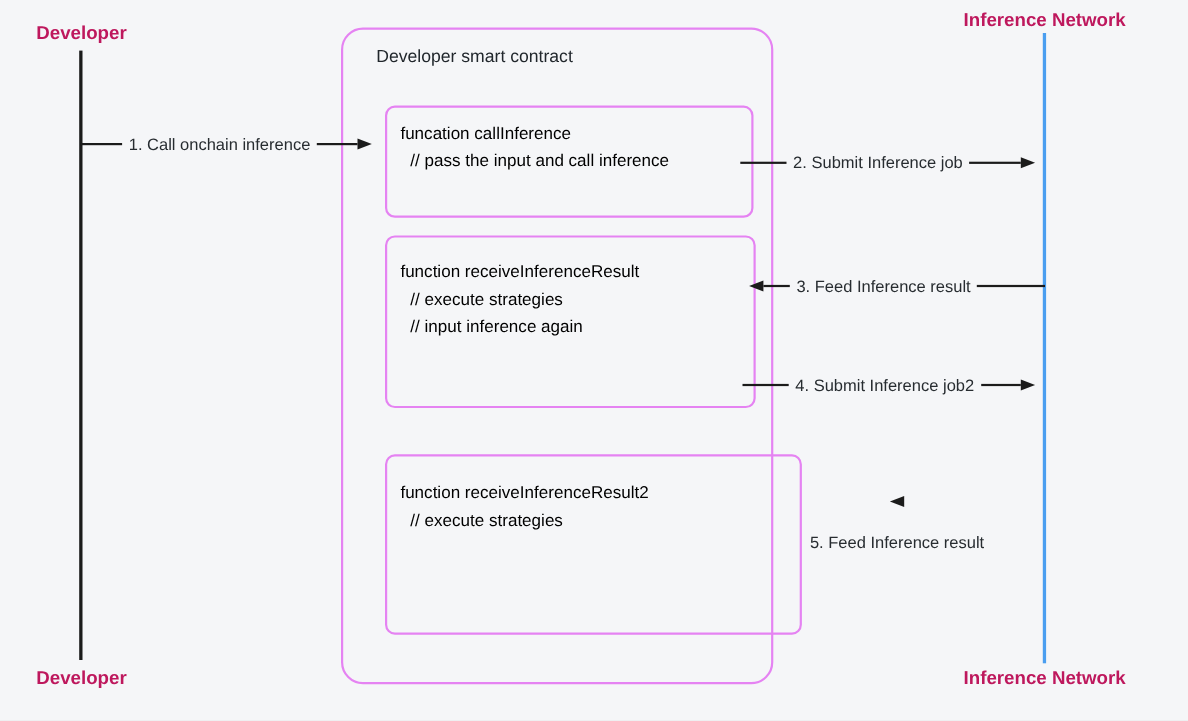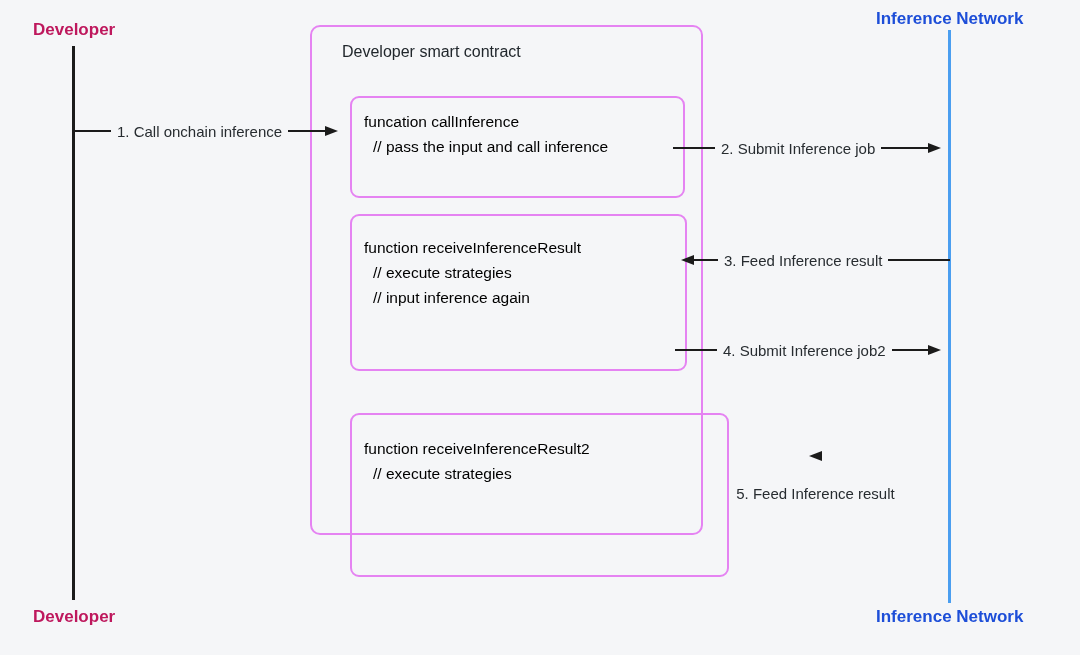--- a/index.html
+++ b/index.html
@@ -16,43 +16,43 @@
   }
 
   
   .actor-label {
     position: absolute;
     font-size: 17px;
     font-weight: 600;
     color: #be185d;
     white-space: nowrap;
   }
-  .actor-label.blue { color: #1d4ed8; }
+  .actor-label.blue { color: #be185d; }
   .lifeline {
     position: absolute;
     width: 2.5px;
   }
   .lifeline.black { background: #1b1b1b; }
   .lifeline.blue { background: #4A9EF0; }
 
   #dev-label-top    { left: 33px;  top: 20px;  }
   #dev-line         { left: 72px;  top: 46px;  height: 554px; }
   #dev-label-bottom { left: 33px;  top: 607px; }
 
   #net-label-top    { left: 876px; top: 9px;   }
   #net-line         { left: 948px; top: 30px;  height: 573px; }
   #net-label-bottom { left: 876px; top: 607px; }
 
   
   .contract-box {
     position: absolute;
     left: 310px; top: 25px;
-    width: 393px; height: 510px;
+    width: 393px; height: 597px;
     border: 2.5px solid #E583F2;
-    border-radius: 10px;
+    border-radius: 20px;
     background: transparent;
   }
   .contract-title {
     position: absolute;
     left: 30px; top: 16px;
     font-size: 16px;
     font-weight: 500;
     color: #21272c;
     white-space: nowrap;
   }

